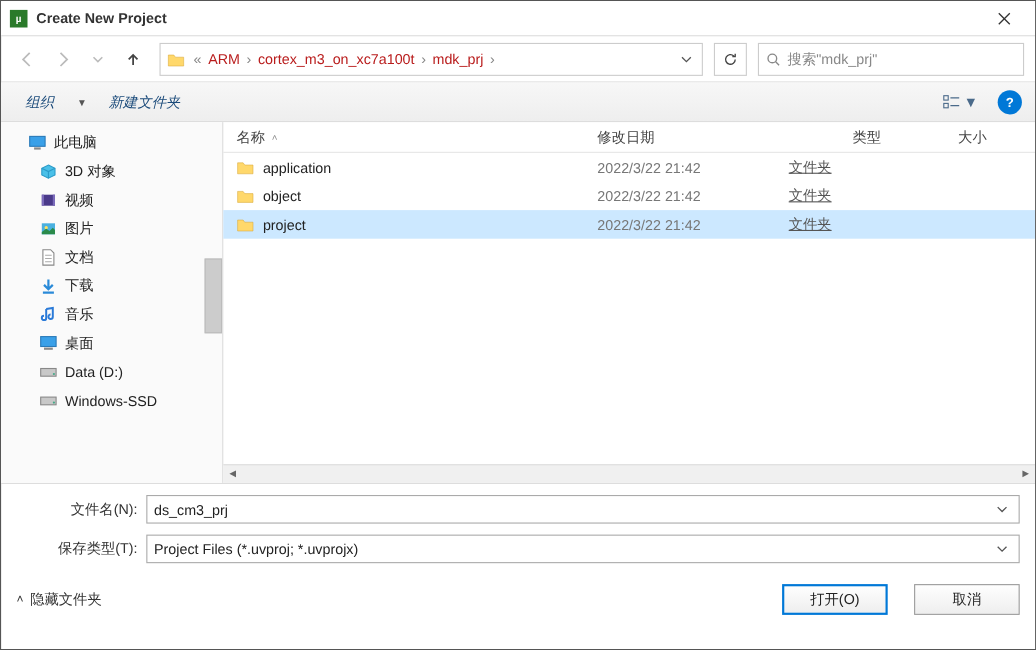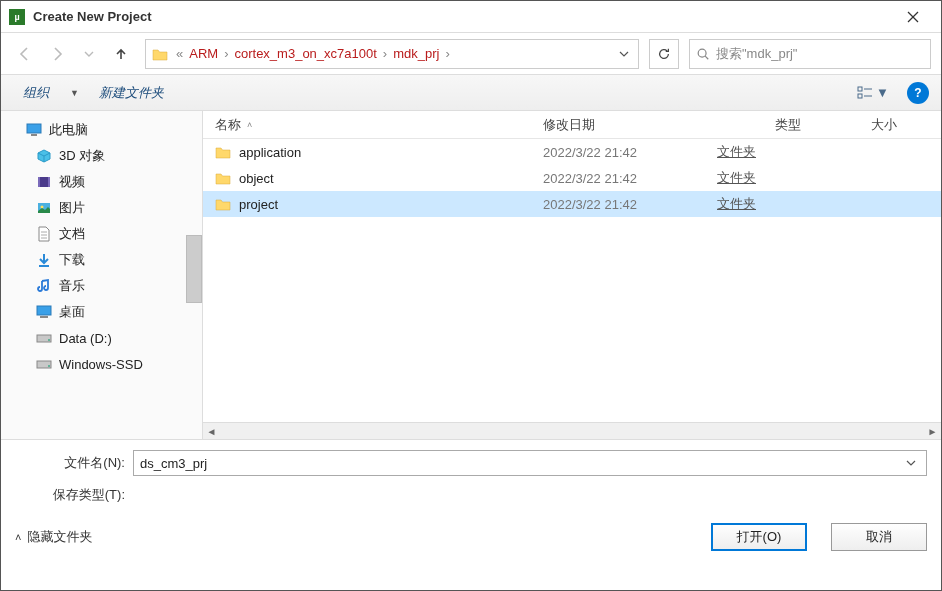--- a/index.html
+++ b/index.html
@@ -335,20 +335,28 @@
       <span class="cval">ds_cm3_prj</span>
       <div class="carrow">
           <svg width="10" height="10" viewBox="0 0 10 10">
             <path d="M1 3 L5 7 L9 3" fill="none" stroke="#555" stroke-width="1.2"></path>
           </svg>
         </div>
     </div>
   </div>
   <div class="fieldrow">
     <label>保存类型(T):</label>
+    <div class="combo">
+      <span class="cval">Project Files (*.uvproj; *.uvprojx)</span>
+      <div class="carrow">
+          <svg width="10" height="10" viewBox="0 0 10 10">
+            <path d="M1 3 L5 7 L9 3" fill="none" stroke="#555" stroke-width="1.2"></path>
+          </svg>
+        </div>
+    </div>
   </div>
 </div>
 
 <div class="footer">
   <div class="hidefolders">
     <span class="chev">˄</span>
     <span>隐藏文件夹</span>
   </div>
   <div class="spacer"></div>
   <button class="dlgbtn primary">打开(O)</button>

